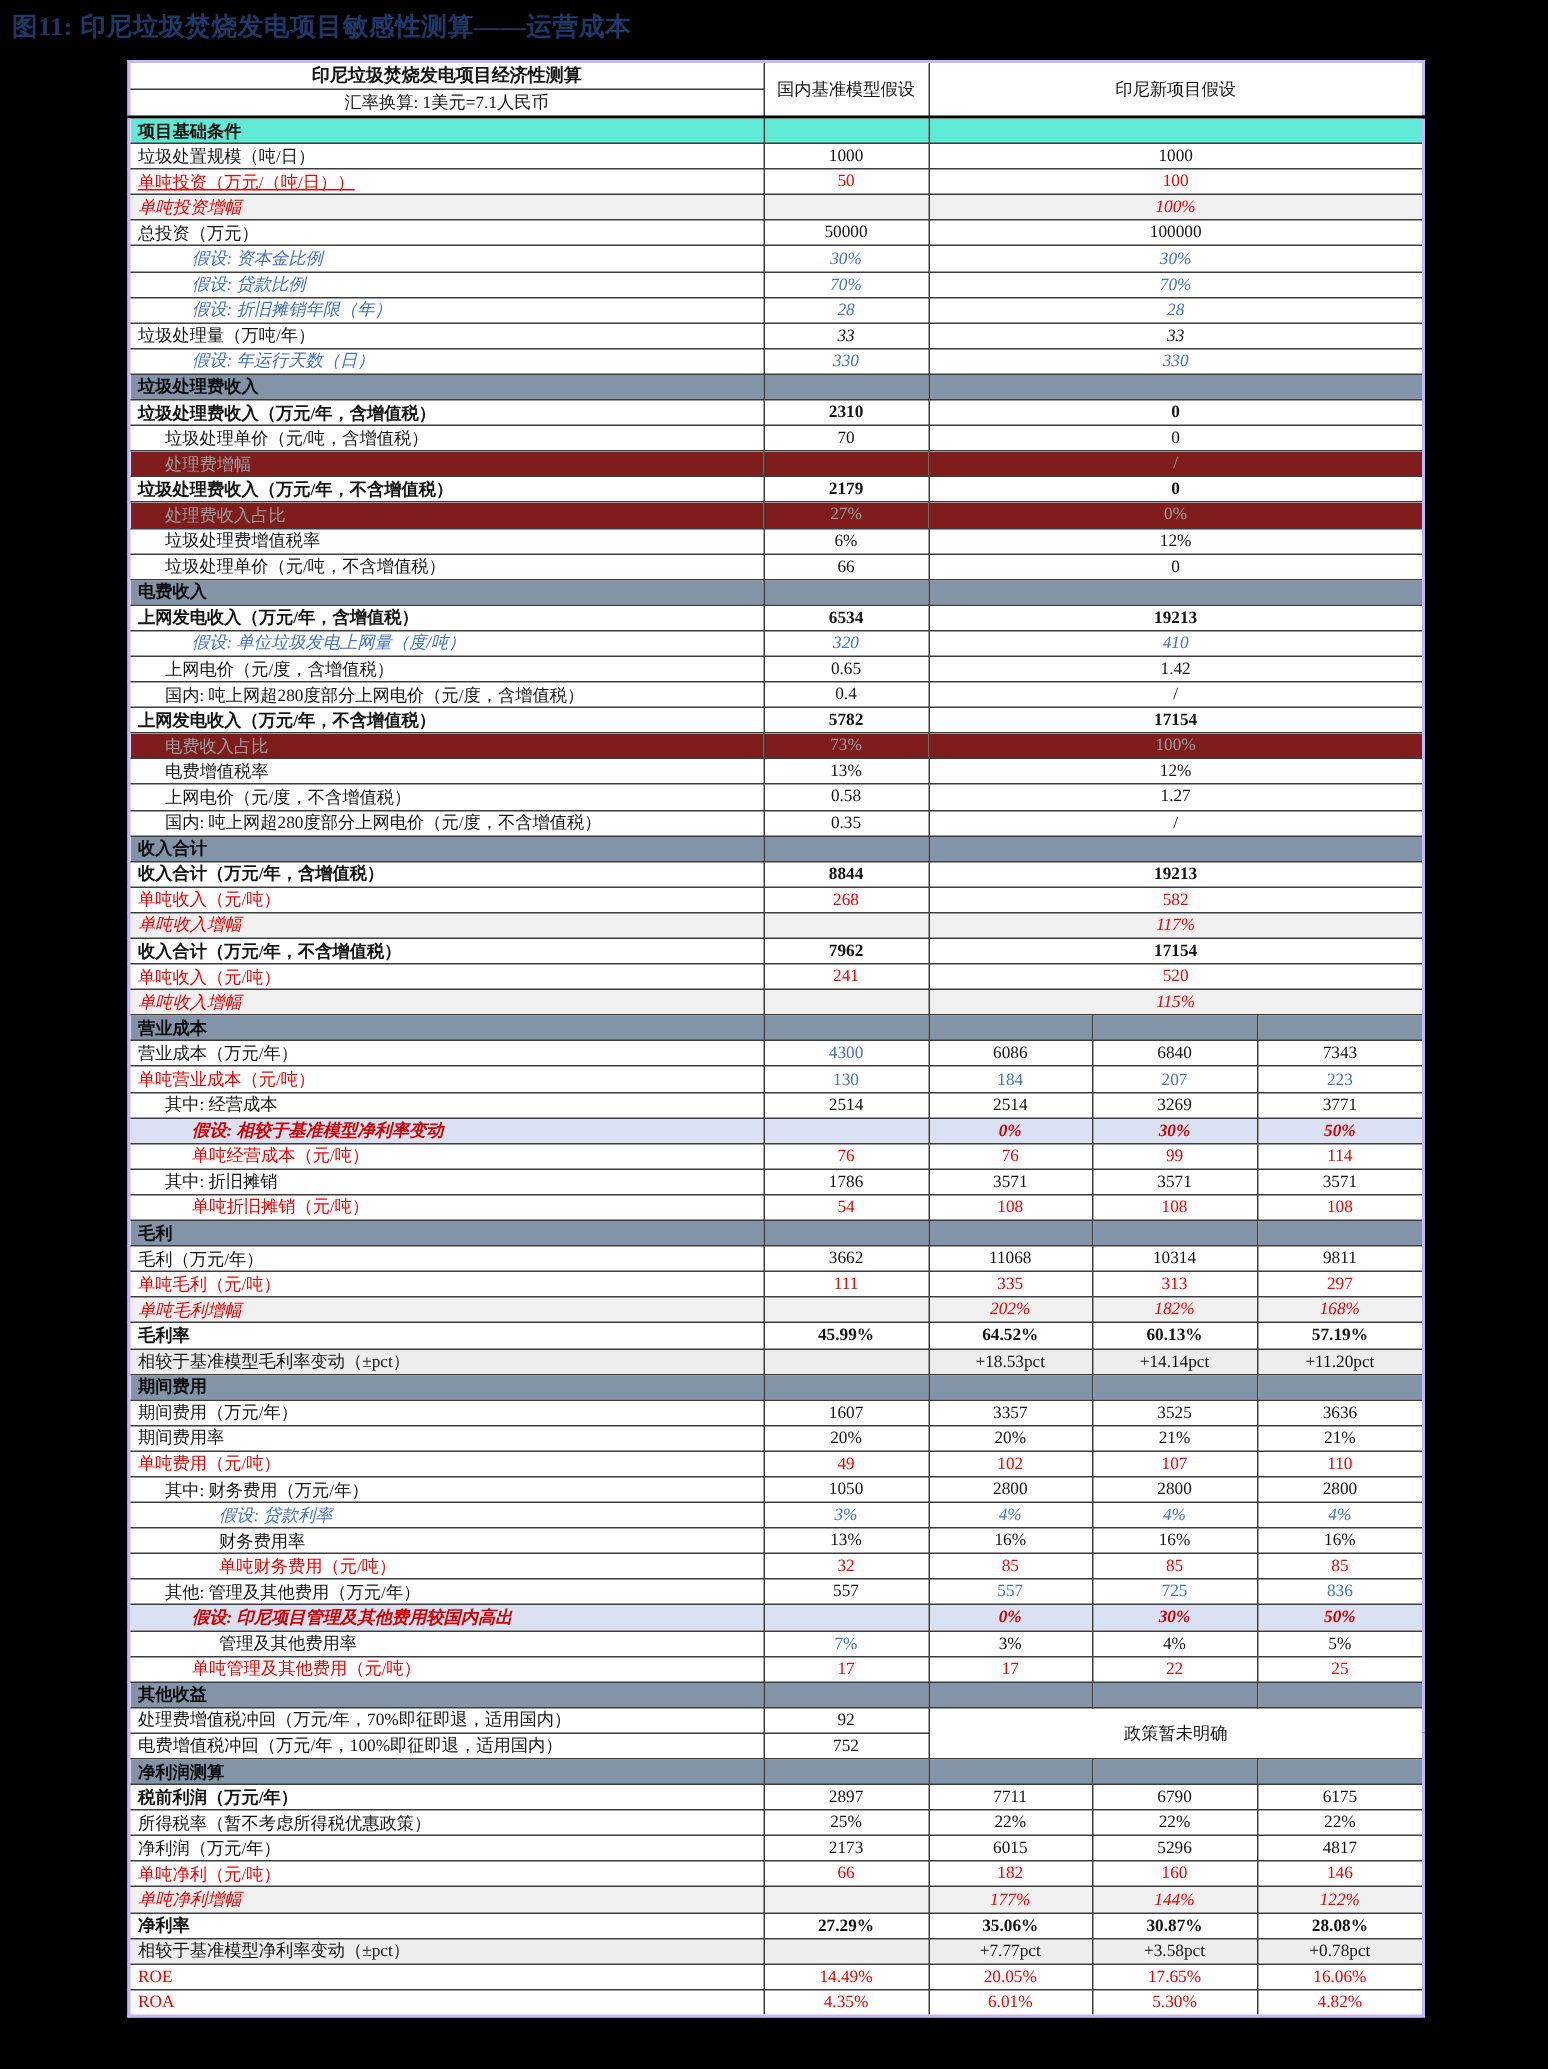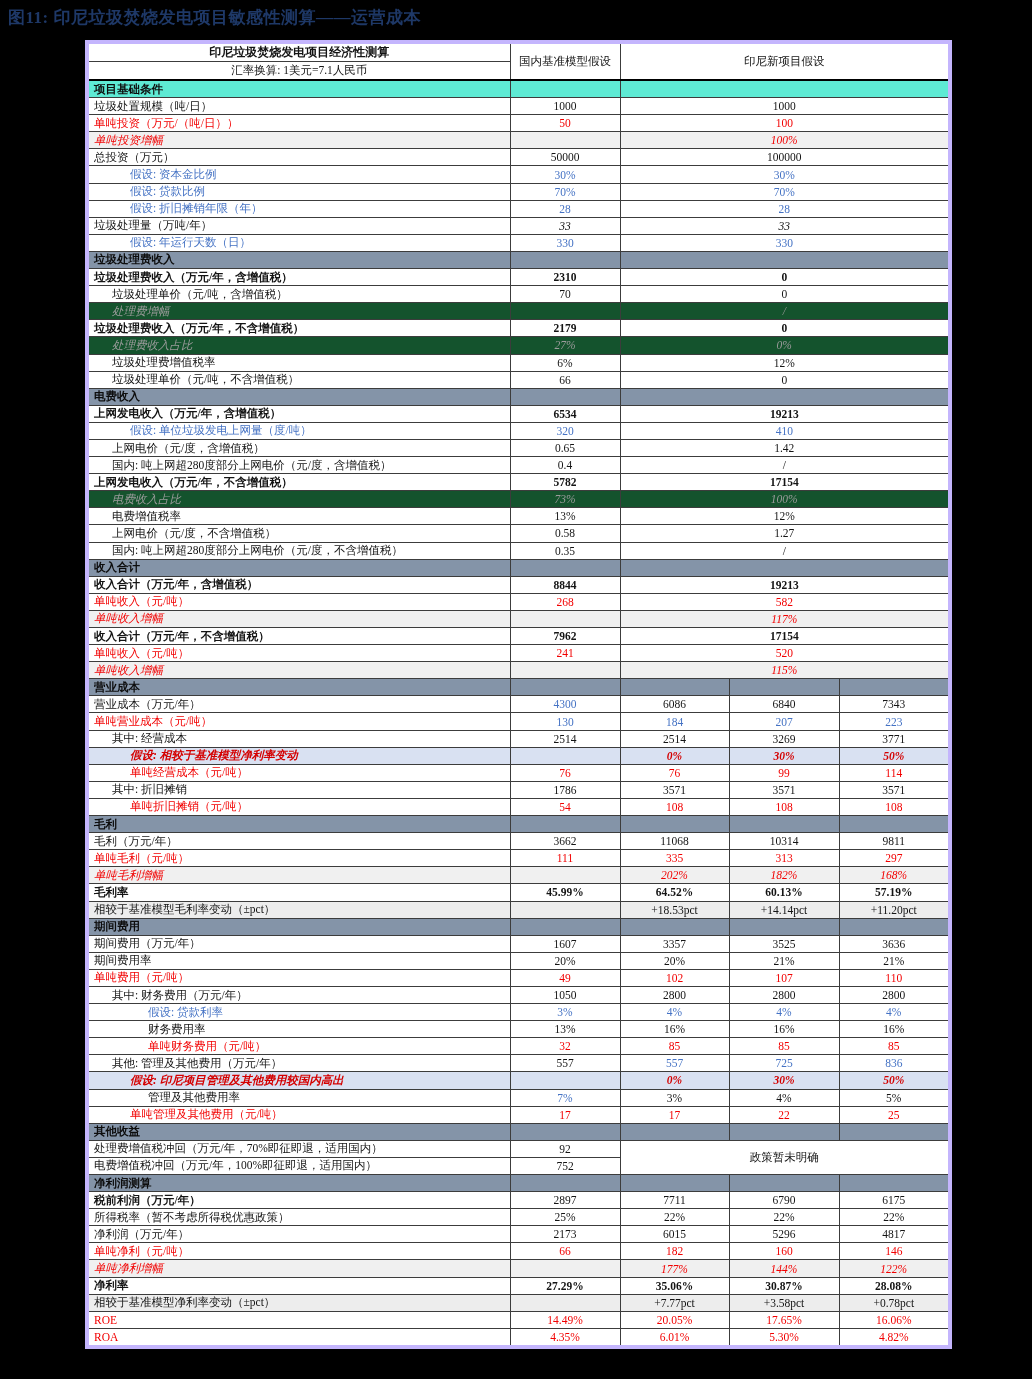--- a/index.html
+++ b/index.html
@@ -26,32 +26,32 @@
   td{
     border:1px solid #3c3c3c;
     height:16.1px;padding:0 4px;
     overflow:hidden;white-space:nowrap;
     vertical-align:middle;
   }
   thead td{height:17px;}
   .h-main{font-weight:bold;text-align:center;font-size:12px;border-bottom:1px solid #3c3c3c;}
   .h-sub{text-align:center;}
   .h-col{text-align:center;}
-  table{border:4px solid #c4b5fd;}
+  table{border:2px solid #c4b5fd;}
   thead{border-bottom:2px solid #000;}
   .lbl{text-align:left;}
   .val{text-align:center;}
   
   .st-section td{background:#8494a8;font-weight:bold;color:#0d0d0d;}
   .st-section-light td{background:#5eead4;font-weight:bold;color:#0d0d0d;}
   .st-bold td{font-weight:bold;}
   .st-red td{color:#f20000;}
   .st-red-italic-grey td{color:#f20000;font-style:italic;background:#f0f0f0;}
-  .st-blue-italic td{color:#4472c4;}
-  .st-grey-italic td{color:#9b9b9b;font-style:italic;background:#14532d;}
+  .st-blue-italic td{color:#4472c4;font-style:italic;}
+  .st-grey-italic td{color:#9b9b9b;background:#7f1d1d;}
   .st-grey-bg td{background:#ededed;}
   .st-assume-hl td{background:#d9e1f2;color:#d40000;font-weight:bold;font-style:italic;}
   .c-blue{color:#4472c4 !important;}
   .ital{font-style:italic;}
   .note{font-size:11.5px;color:#141414;font-weight:normal;font-style:normal;}
 </style>
 </head>
 <body>
 
 <div class="page-title">图11: 印尼垃圾焚烧发电项目敏感性测算——运营成本</div>
@@ -80,21 +80,21 @@
           <td class="lbl" style="padding-left: 5px;">项目基础条件</td>
           <td class="val"></td>
           <td class="val" colspan="3"></td>
         </tr>
         <tr class="st-plain">
           <td class="lbl" style="padding-left: 5px;">垃圾处置规模（吨/日）</td>
           <td class="val">1000</td>
           <td class="val" colspan="3">1000</td>
         </tr>
         <tr class="st-red">
-          <td class="lbl" style="padding-left: 5px;">单吨投资（万元/（吨/日））</td>
+          <td class="lbl" style="padding-left: 5px; text-decoration: underline;">单吨投资（万元/（吨/日））</td>
           <td class="val">50</td>
           <td class="val" colspan="3">100</td>
         </tr>
         <tr class="st-red-italic-grey">
           <td class="lbl" style="padding-left: 5px;">单吨投资增幅</td>
           <td class="val"></td>
           <td class="val" colspan="3">100%</td>
         </tr>
         <tr class="st-plain">
           <td class="lbl" style="padding-left: 5px;">总投资（万元）</td>

